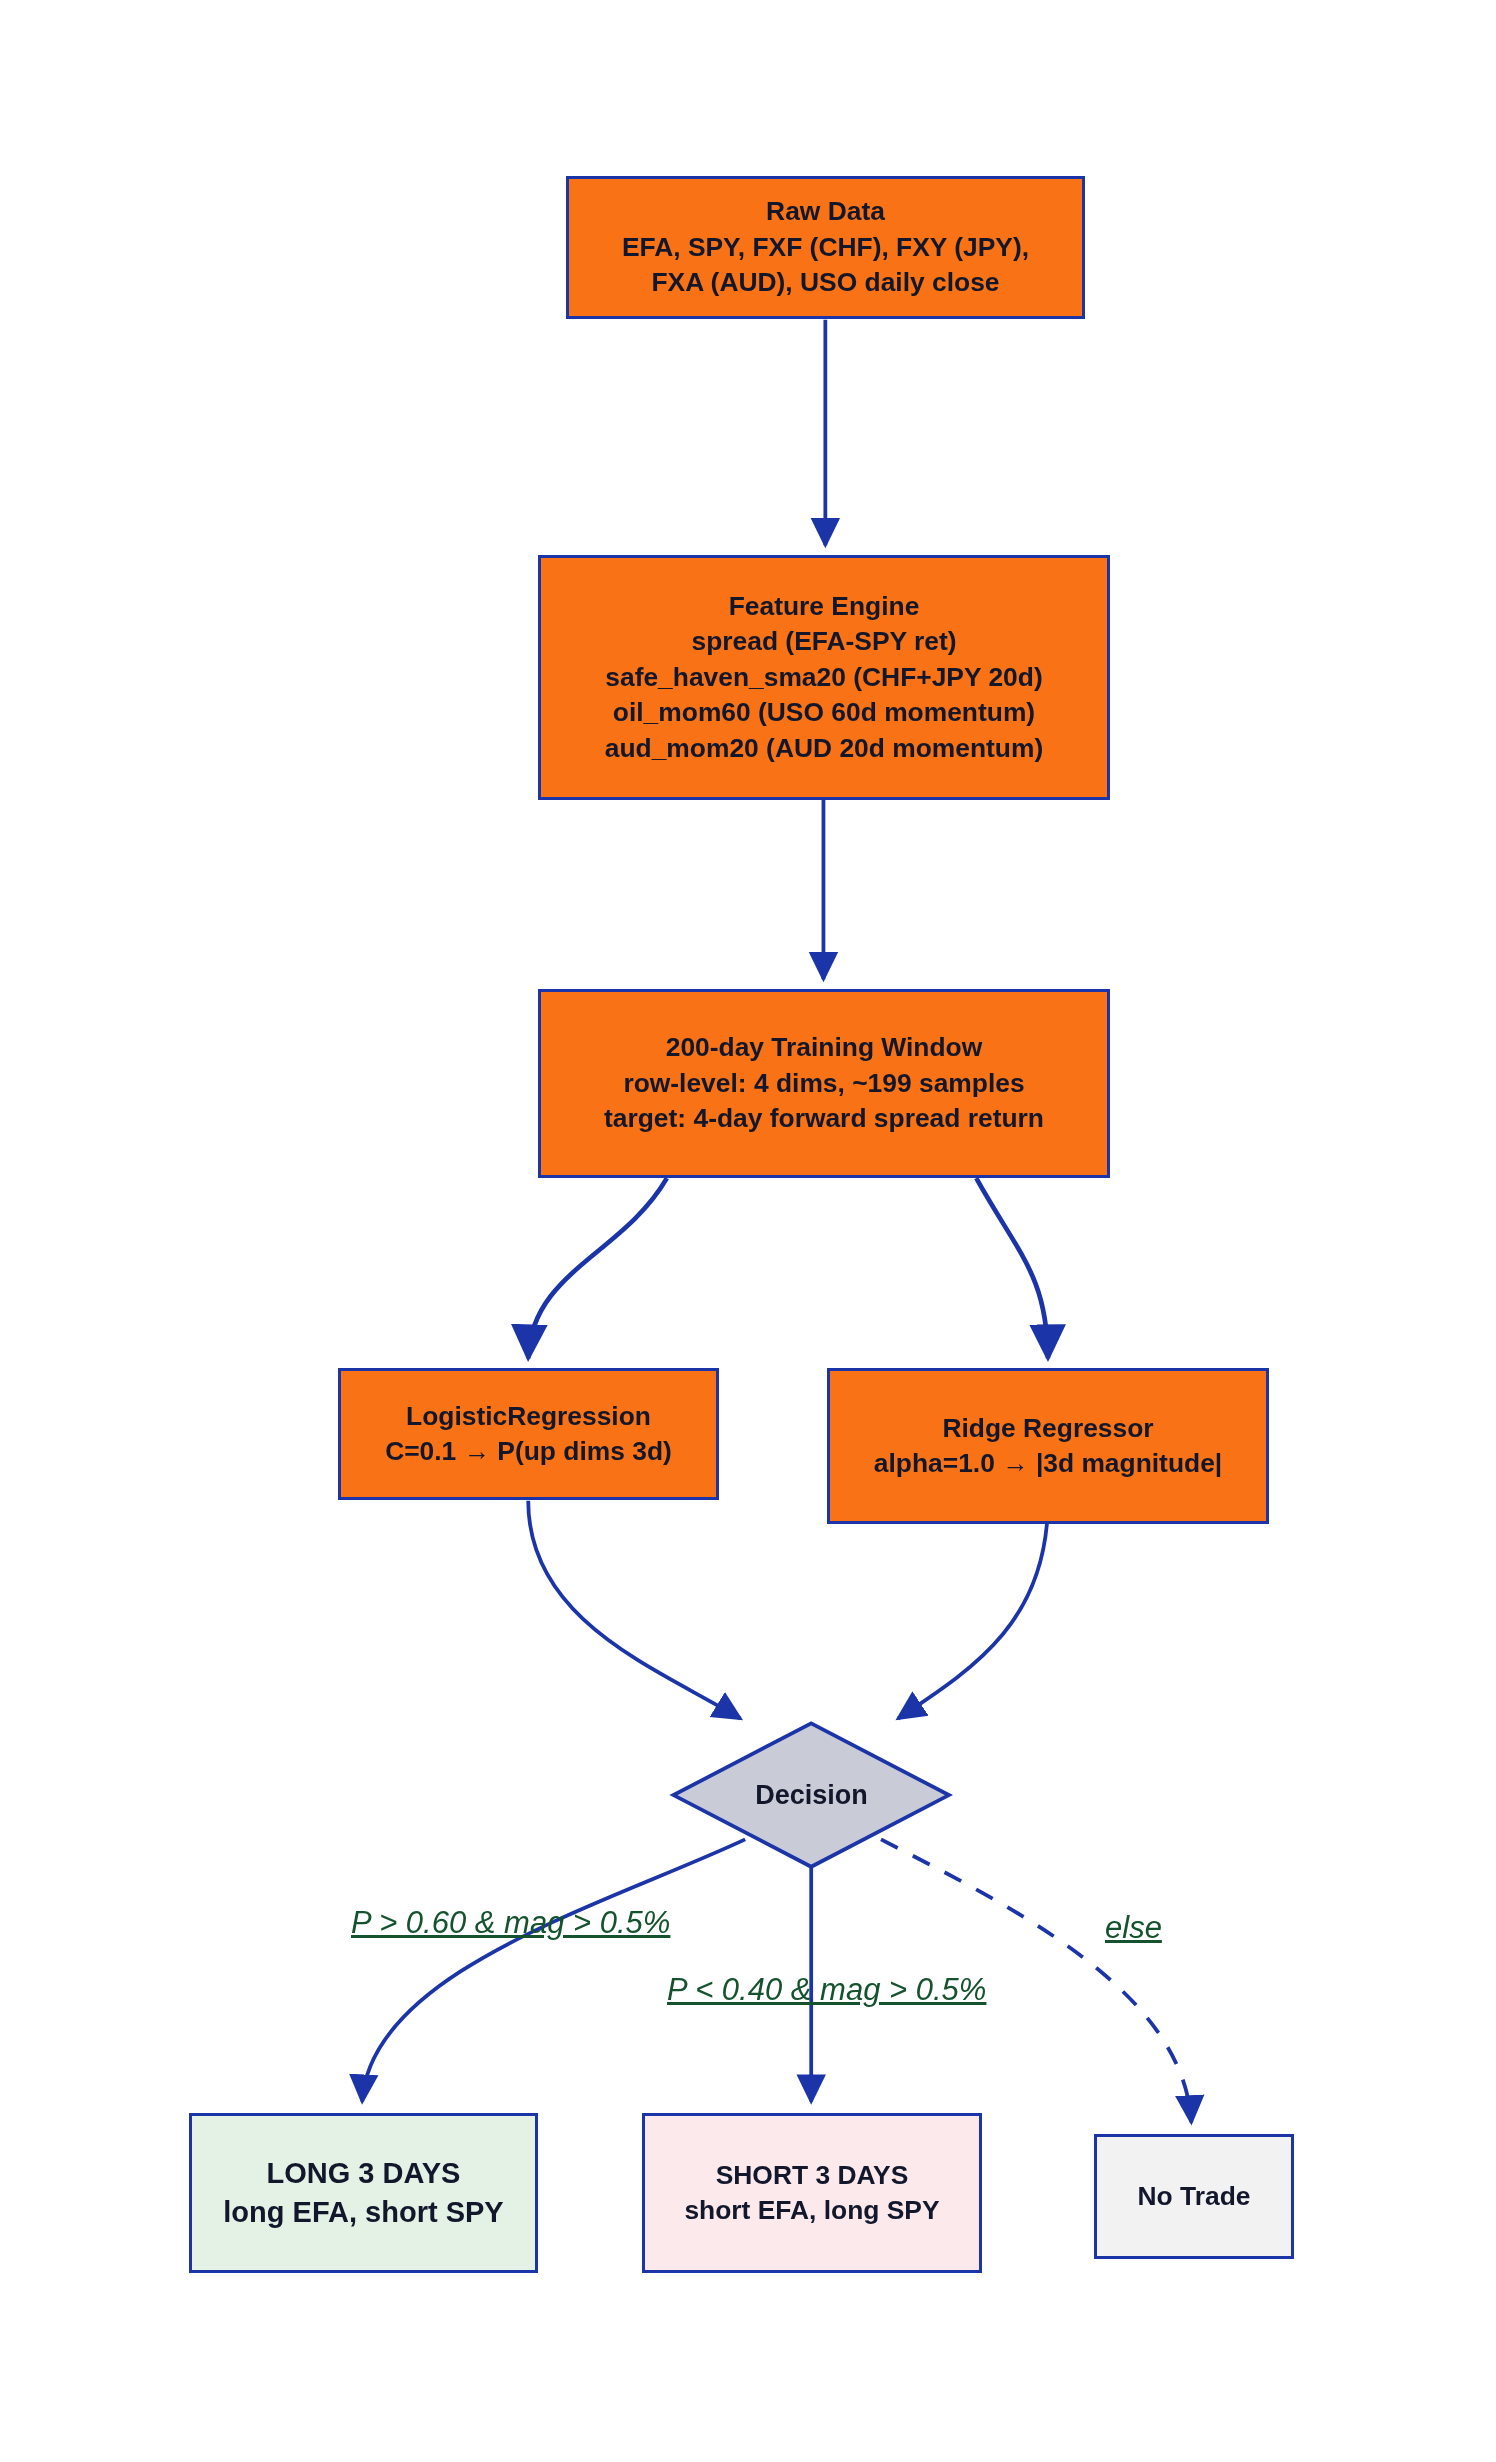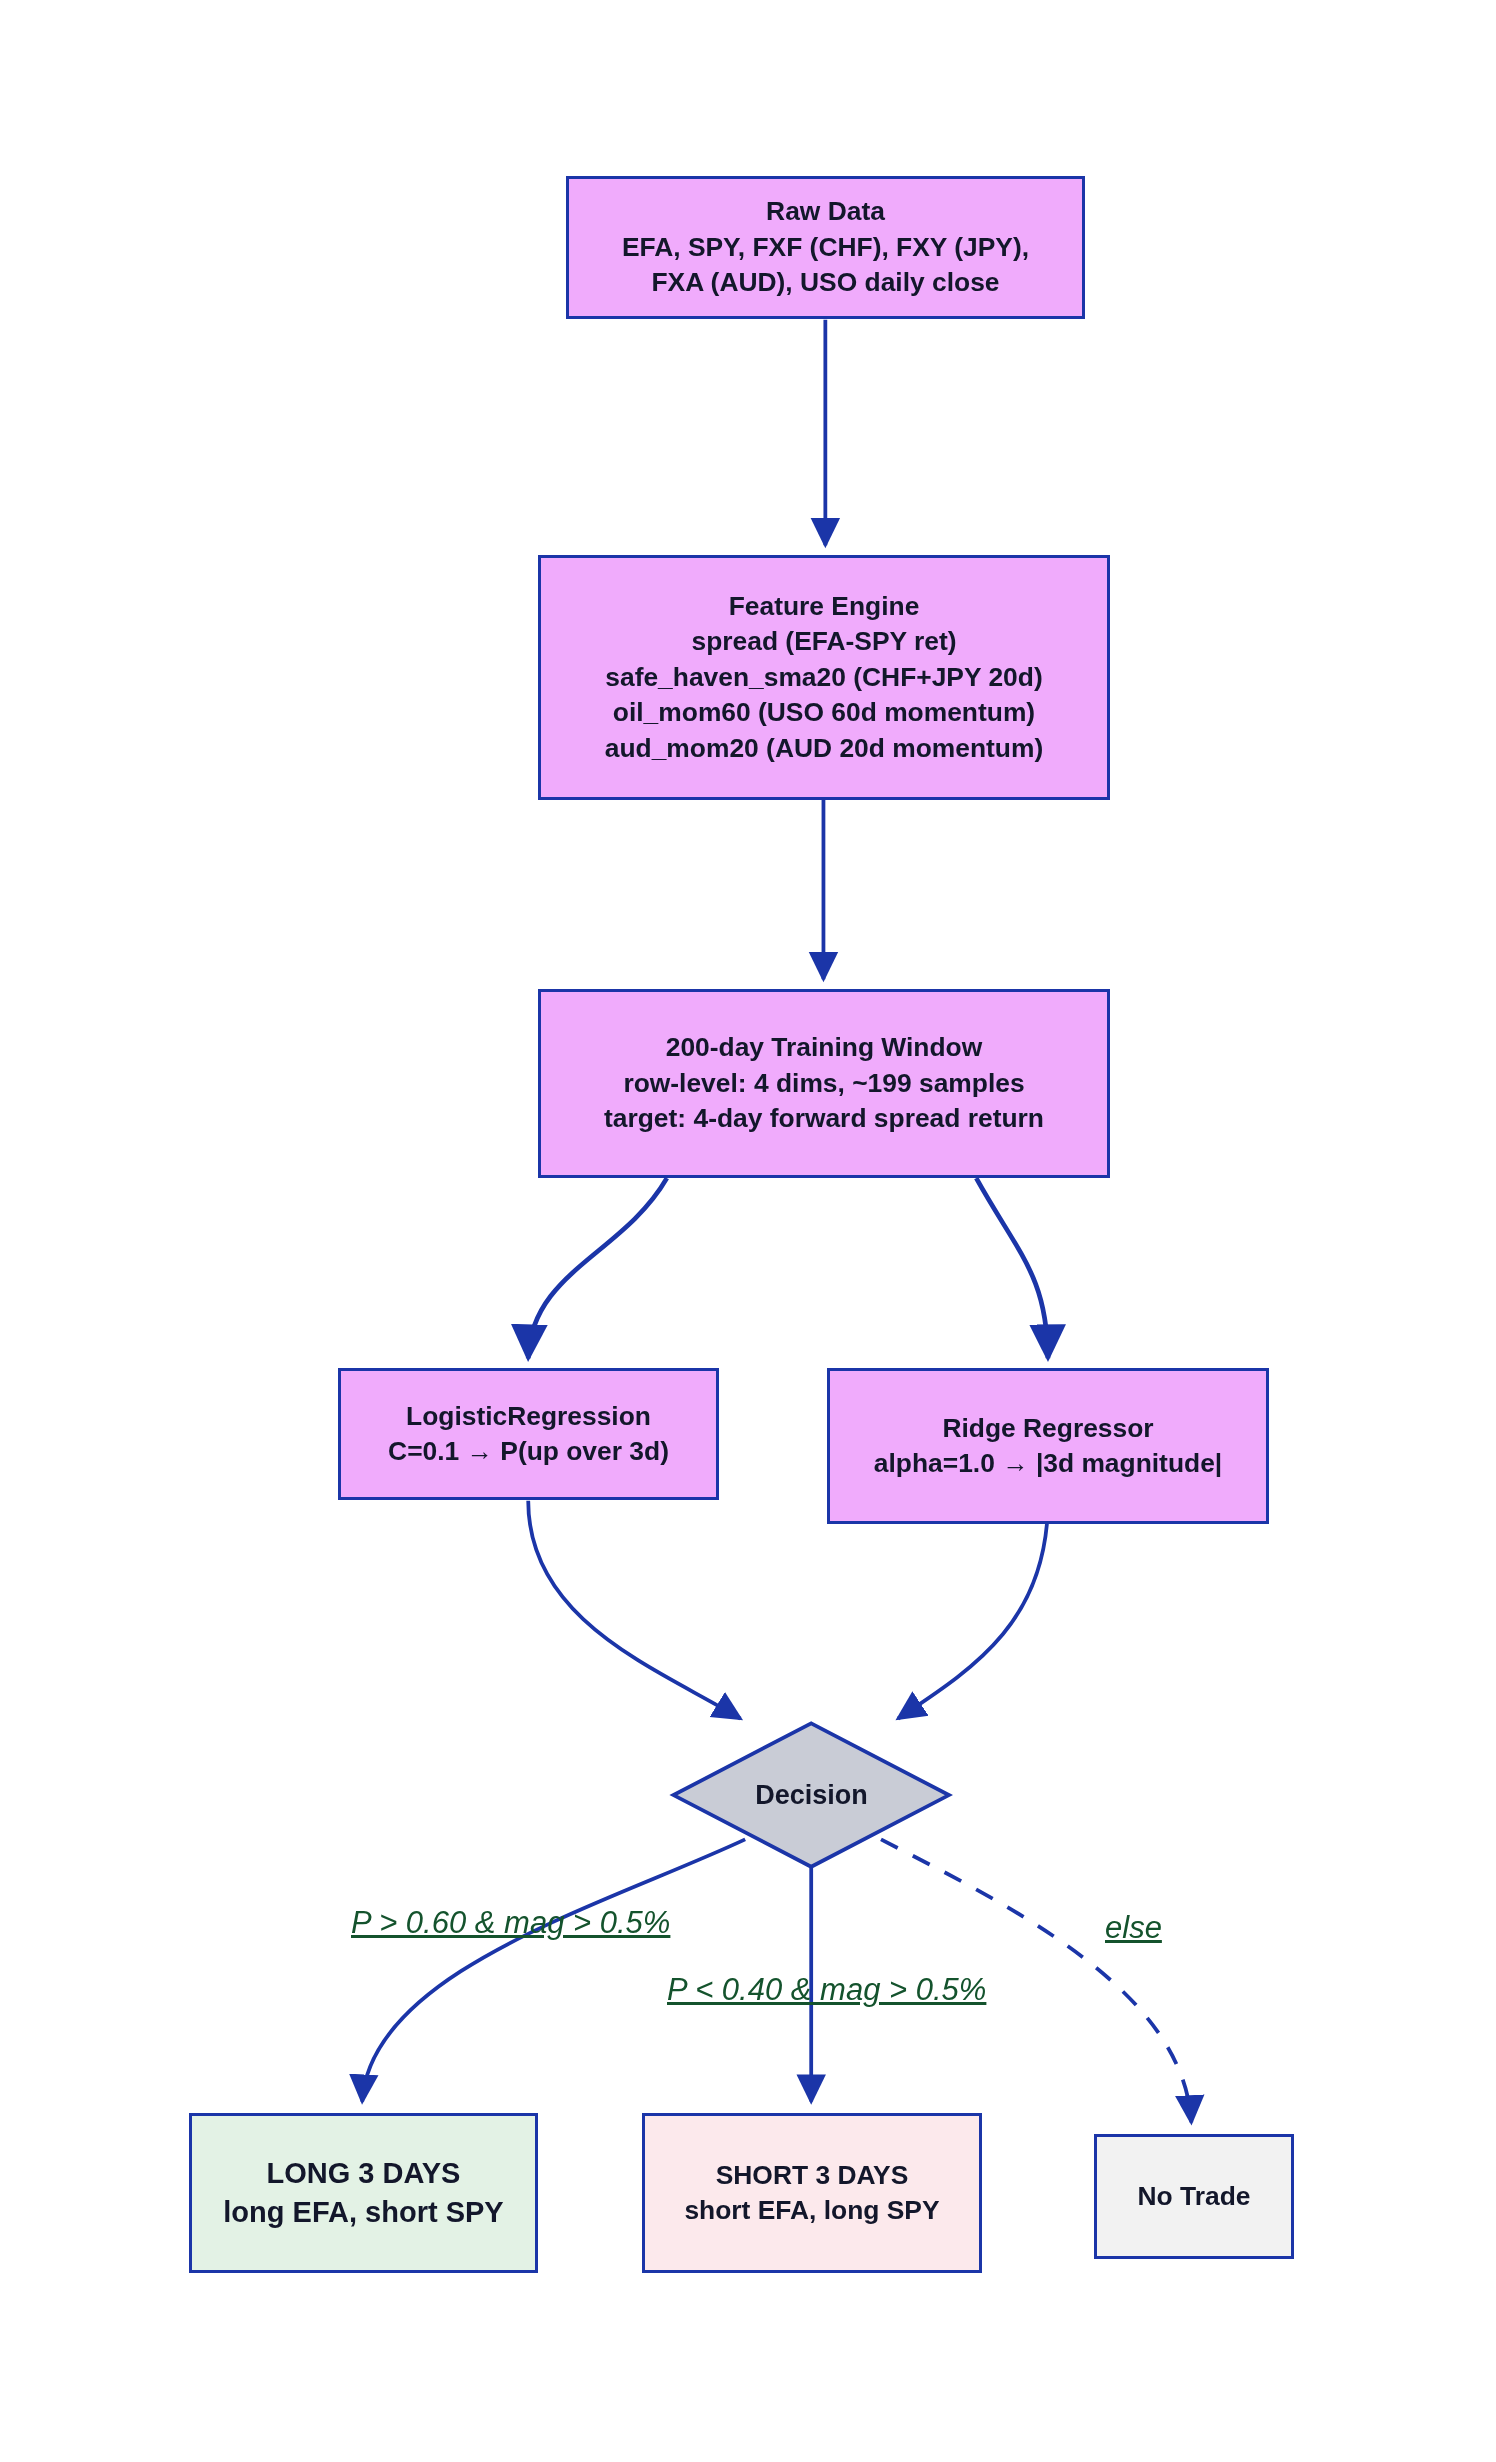--- a/index.html
+++ b/index.html
@@ -3,21 +3,21 @@
 <meta charset="utf-8">
 <style>
   html,body{margin:0;padding:0;background:#ffffff;}
   body{width:1496px;height:2462px;position:relative;overflow:hidden;
        font-family:"Liberation Sans","DejaVu Sans",sans-serif;}
   #stage{position:absolute;inset:0;width:1496px;height:2462px;}
   #edges{position:absolute;left:0;top:0;width:1496px;height:2462px;pointer-events:none;}
 
   .node{position:absolute;box-sizing:border-box;display:flex;align-items:center;
         justify-content:center;text-align:center;border:3.8px solid #1b35a8;
-        background:#f0abfc;color:#13172b;font-weight:bold;line-height:1.34;}
+        background:#f97316;color:#13172b;font-weight:bold;line-height:1.34;}
   .node .lines{display:block;padding:0 9.4px;}
   .node .l{display:block;white-space:nowrap;}
 
   #n-raw{left:566px;top:176px;width:519px;height:143px;font-size:26.4px;}
   #n-feat{left:538px;top:555px;width:572px;height:245px;font-size:26.4px;}
   #n-train{left:538px;top:989px;width:572px;height:189px;font-size:26.4px;}
   #n-logit{left:338px;top:1368px;width:381px;height:132px;font-size:26.4px;}
   #n-ridge{left:827px;top:1368px;width:442px;height:156px;font-size:26.4px;}
 
   #n-long{left:189px;top:2113px;width:349px;height:160px;font-size:29px;background:#e3f2e5;}
@@ -90,21 +90,21 @@
     <span class="lines">
       <span class="l">200-day Training Window</span>
       <span class="l">row-level: 4 dims, ~199 samples</span>
       <span class="l">target: 4-day forward spread return</span>
     </span>
   </div>
 
   <div class="node" id="n-logit">
     <span class="lines">
       <span class="l">LogisticRegression</span>
-      <span class="l">C=0.1 → P(up over 3d)</span>
+      <span class="l">C=0.1 → P(up dims 3d)</span>
     </span>
   </div>
 
   <div class="node" id="n-ridge">
     <span class="lines">
       <span class="l">Ridge Regressor</span>
       <span class="l">alpha=1.0 → |3d magnitude|</span>
     </span>
   </div>
 

